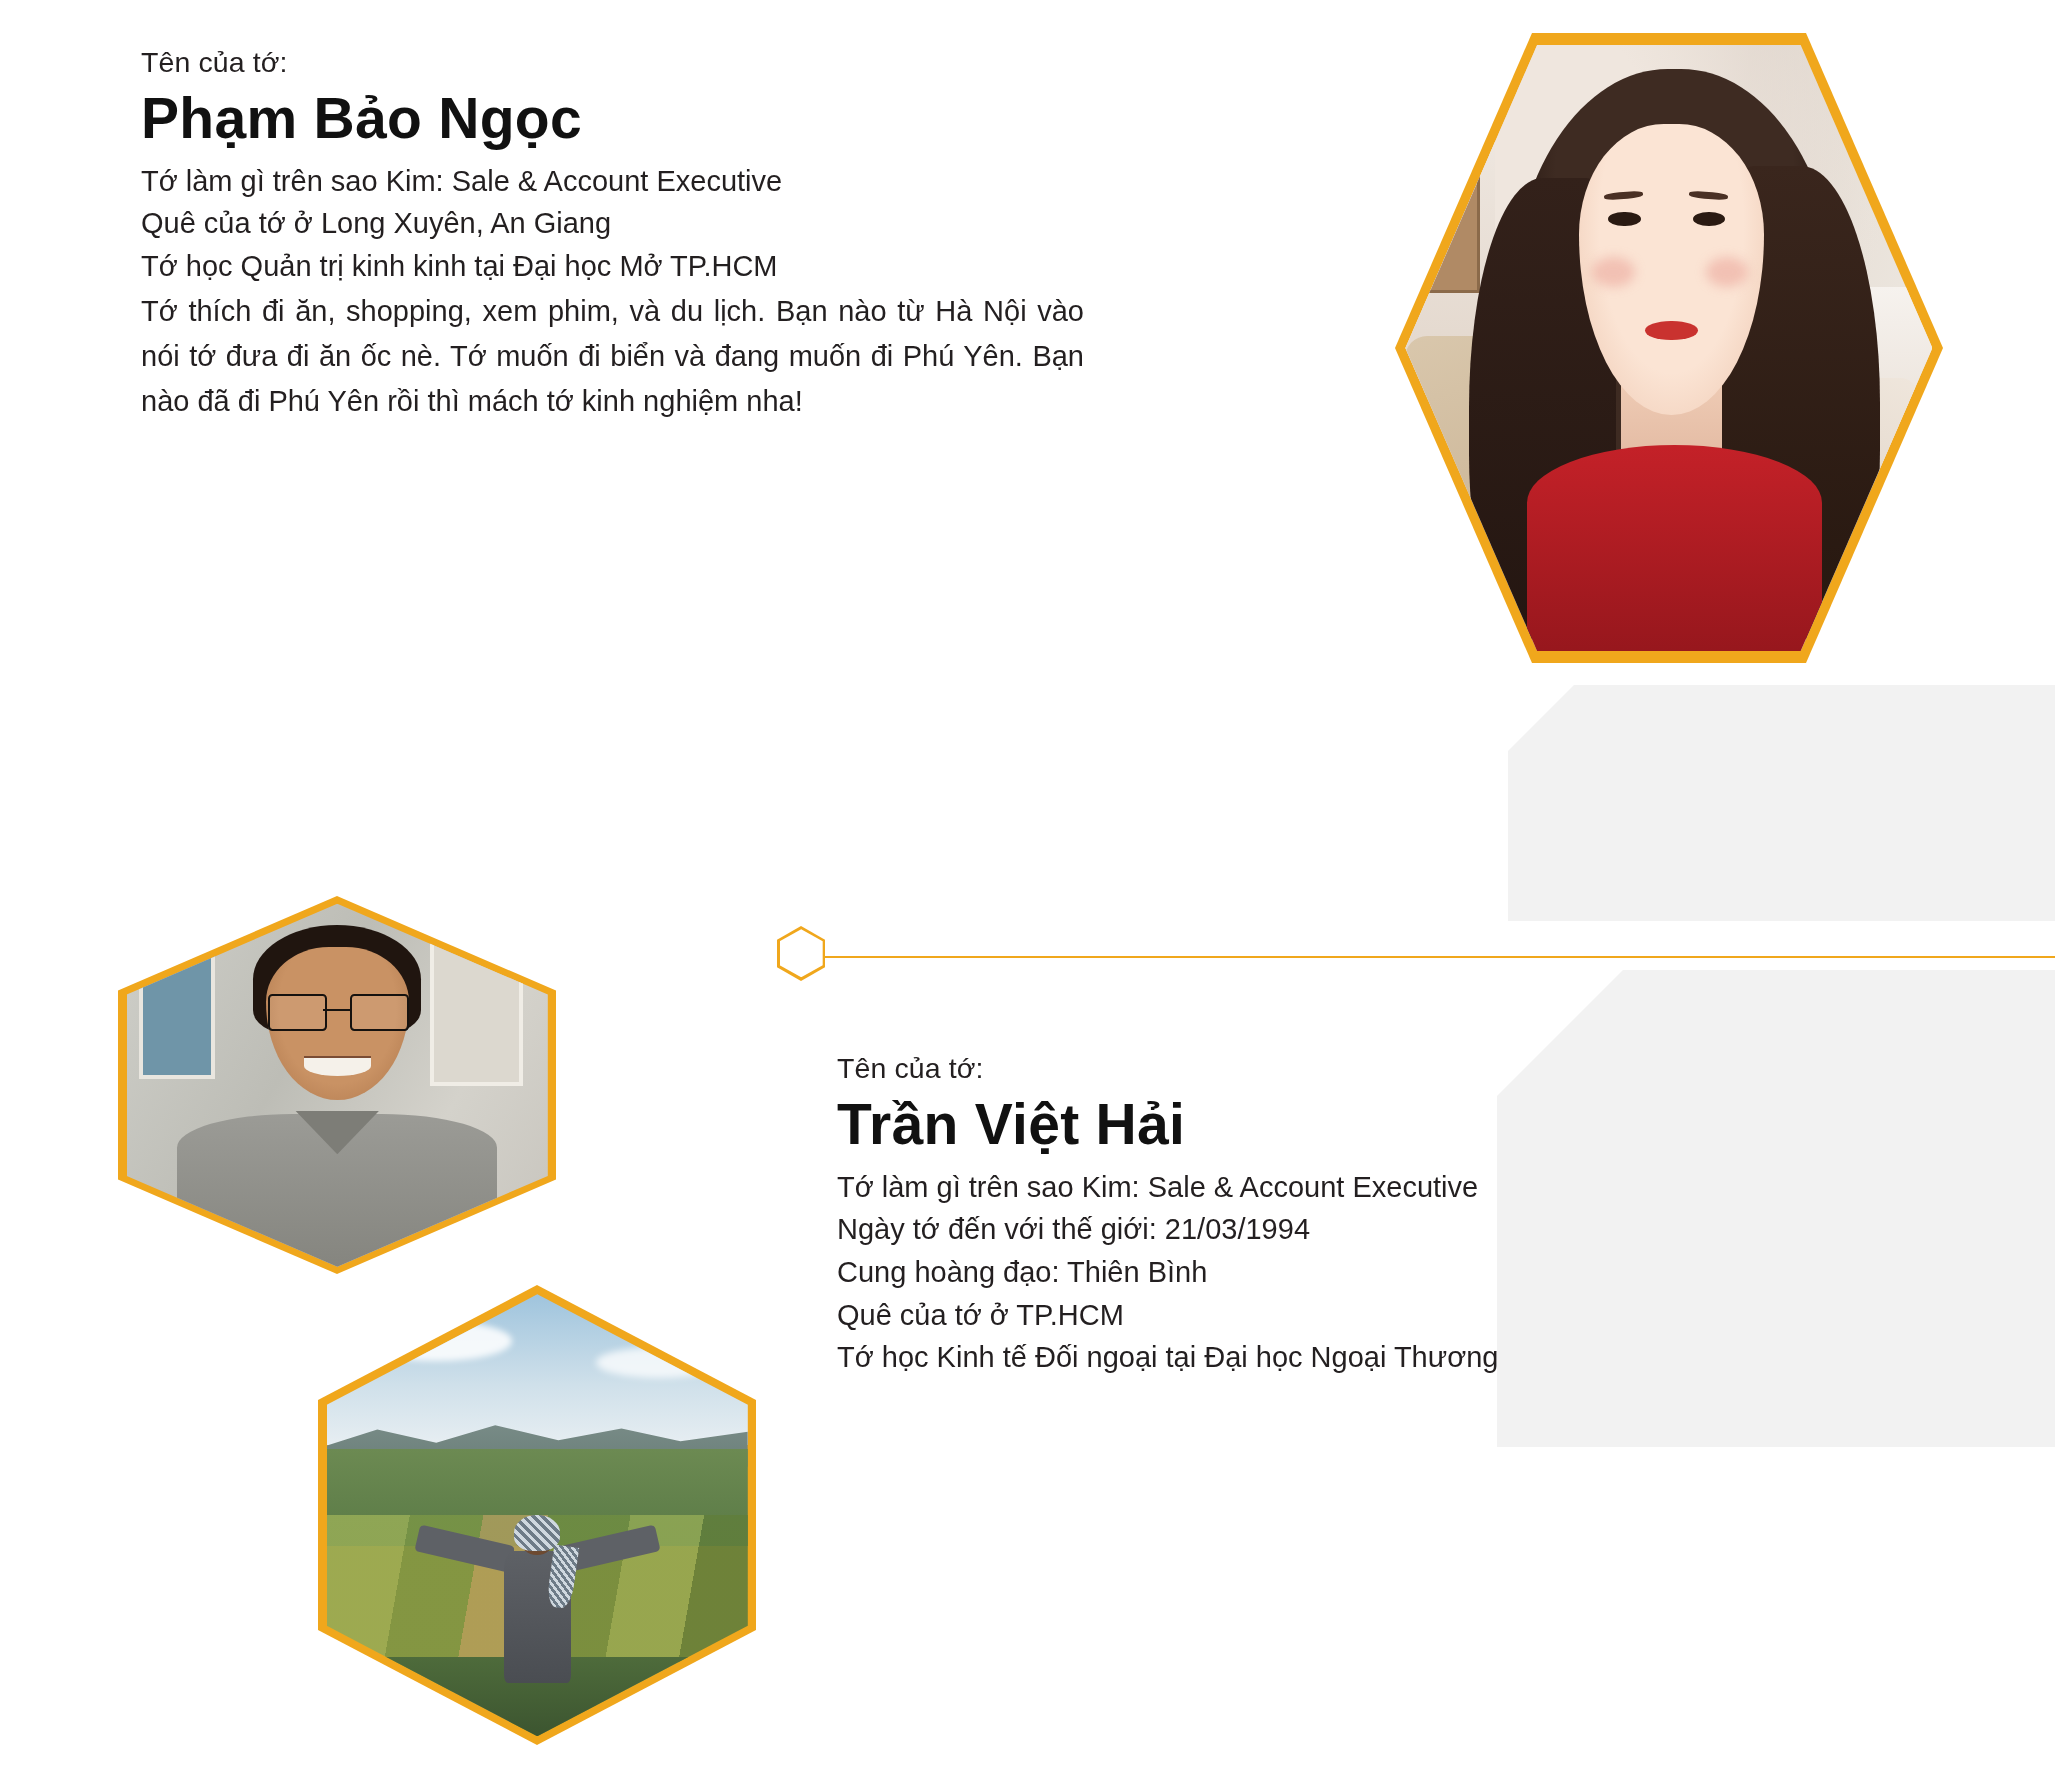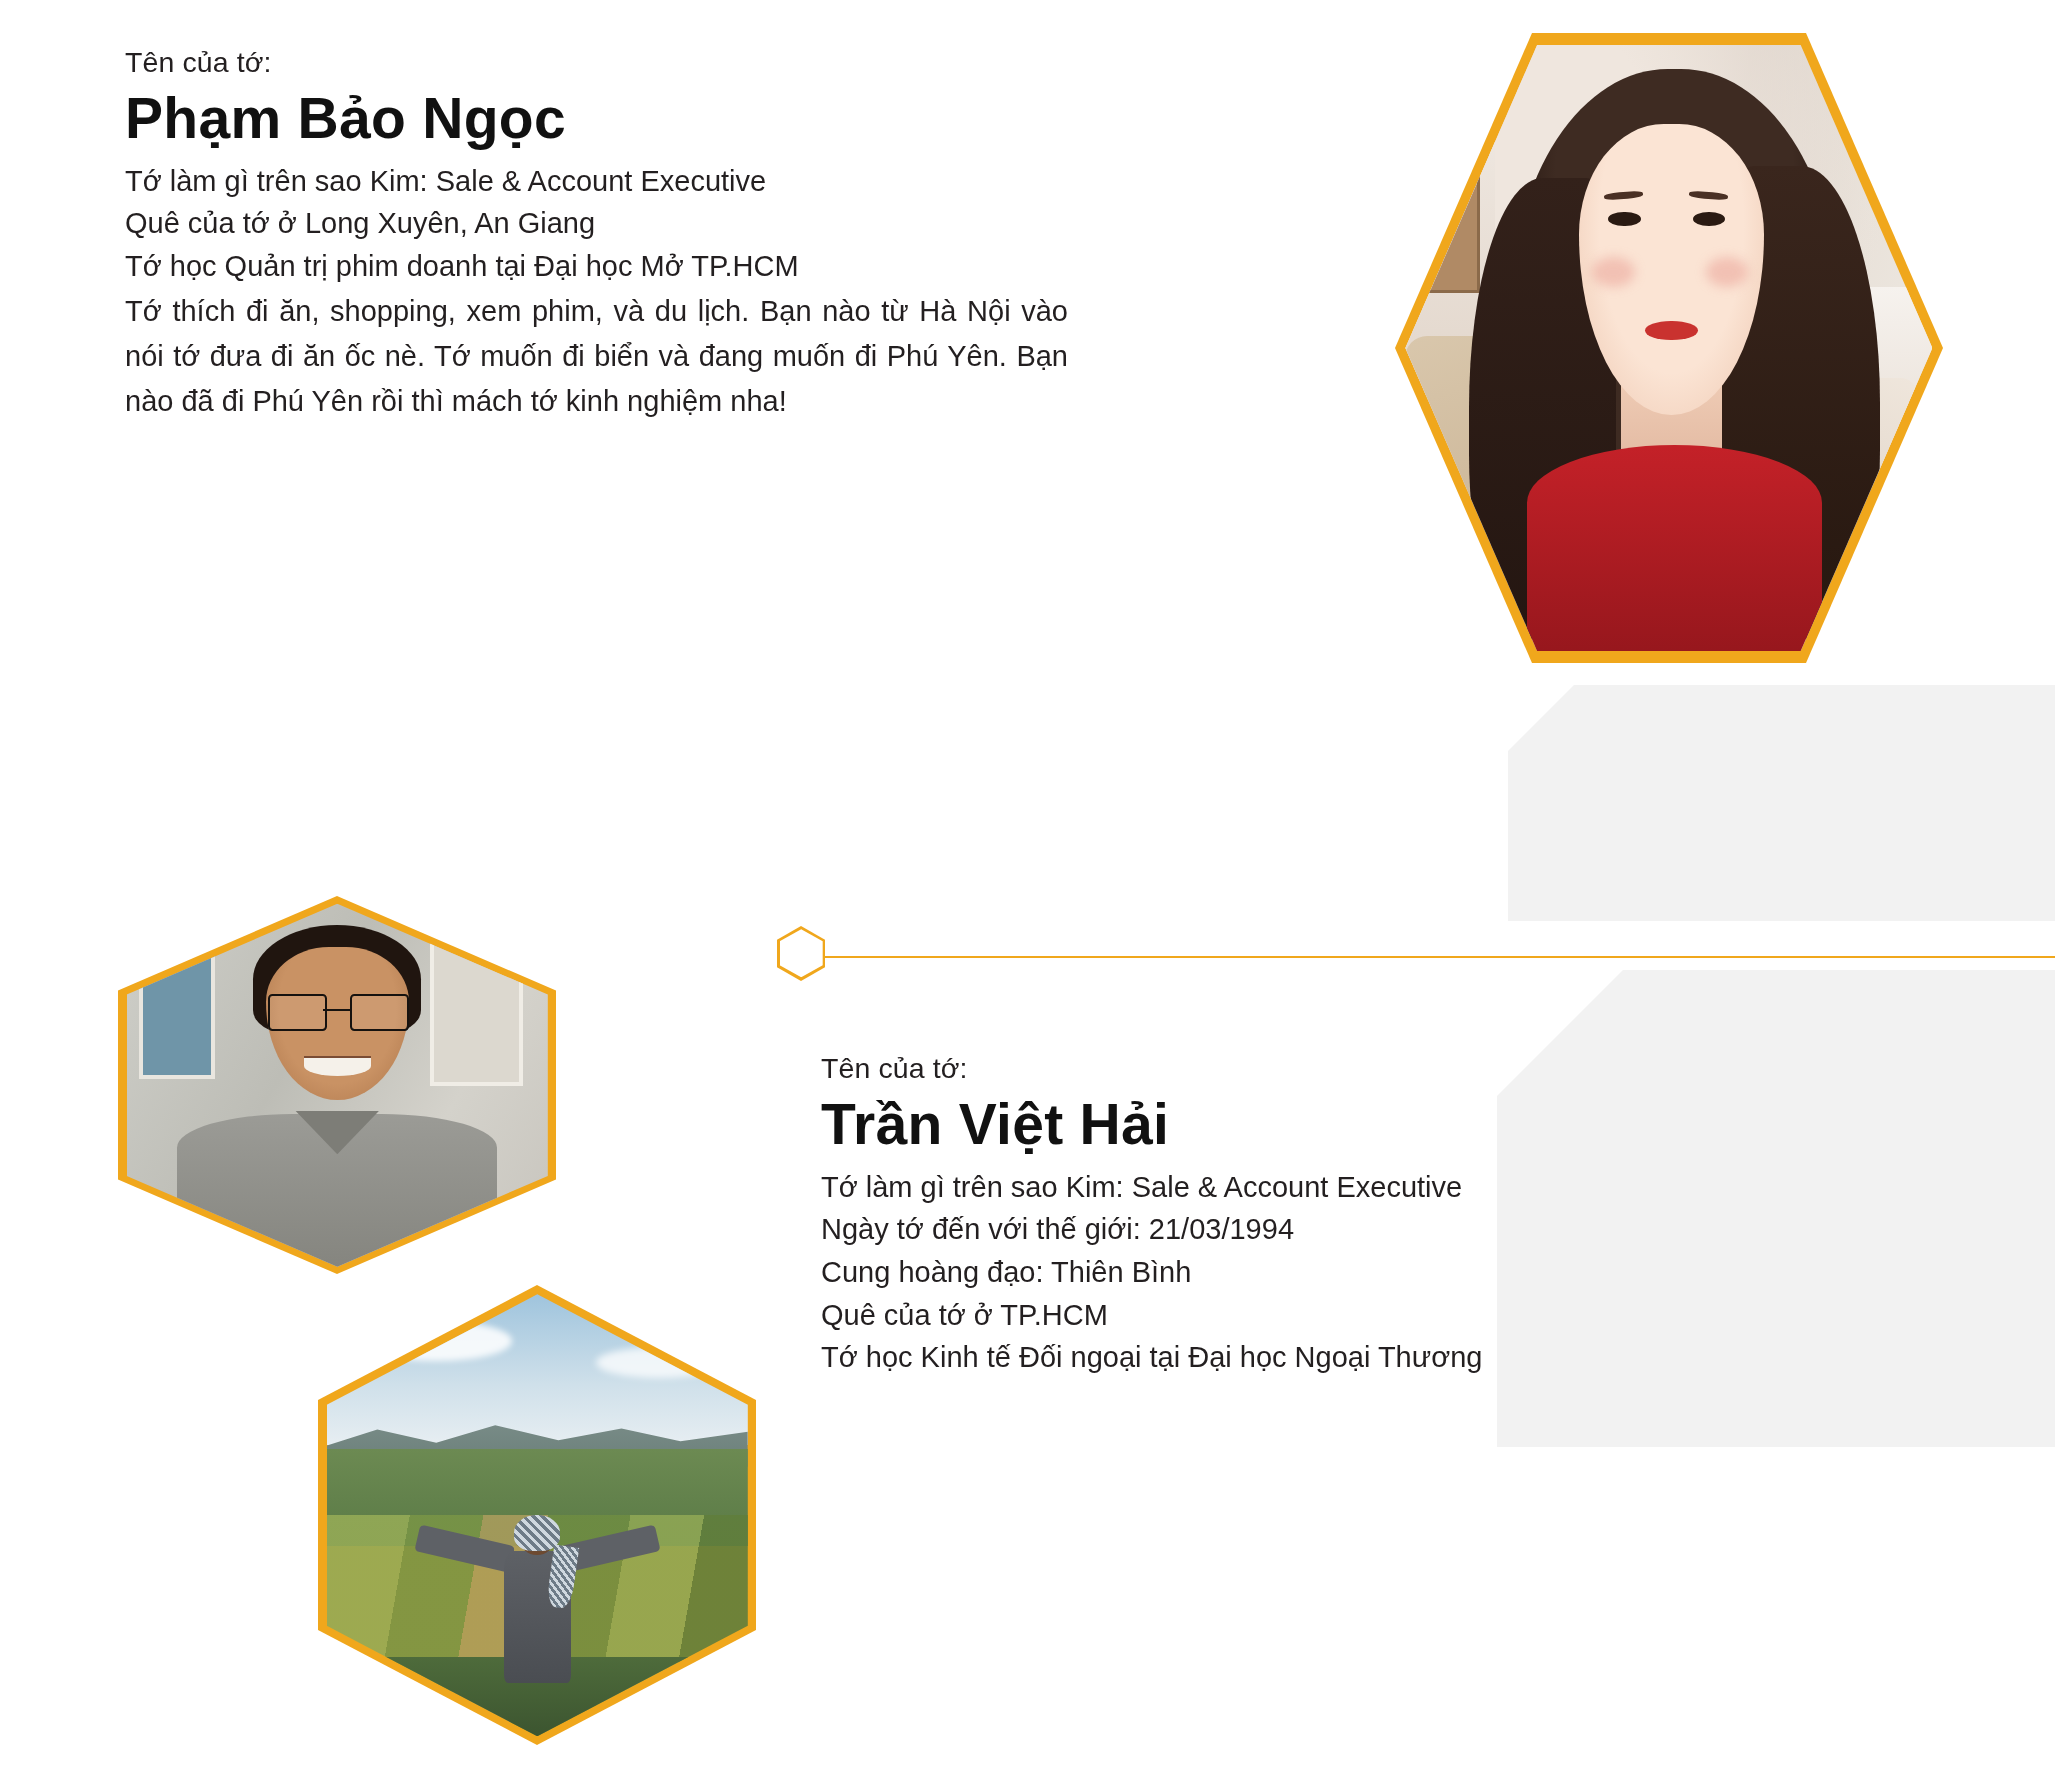--- a/index.html
+++ b/index.html
@@ -252,21 +252,21 @@
       background: repeating-linear-gradient(45deg,#cfd8df 0 2.7px,#6d7b87 2.7px 5.5px);
       border-radius:0 0 40% 40%; transform:rotate(8deg); }
   #mtn-torso { position:absolute; left:42%; top:58%; width:16%; height:30%;
       background:linear-gradient(180deg,#5e6166,#4a4d52); border-radius:14% 14% 6% 6%; }
   #mtn-armL { position:absolute; left:21%; top:57%; width:23%; height:6%;
       background:#5e6166; border-radius:4.4px; transform:rotate(13deg); transform-origin:right center; }
   #mtn-armR { position:absolute; right:21%; top:57%; width:23%; height:6%;
       background:#5e6166; border-radius:4.4px; transform:rotate(-13deg); transform-origin:left center; }
 
   
-  .card-text { position: absolute; }
+  .card-text { position: absolute; margin-left: 16px; }
   #text-ngoc { left: 125px; top: 44px; width: 1173px; }
   #text-hai  { left: 821px; top: 1050px; width: 1096px; }
 
   .label-small {
     font-size: 28.5px;
     line-height: 1.32;
     color: #231f20;
     letter-spacing: 0.1px;
   }
   .person-name {
@@ -327,21 +327,21 @@
       <div id="ngoc-dress"></div>
     </div>
   </div>
 </div>
 
 <div class="card-text" id="text-ngoc">
   <div class="label-small">Tên của tớ:</div>
   <div class="person-name">Phạm Bảo Ngọc</div>
   <div class="info-line">Tớ làm gì trên sao Kim: Sale &amp; Account Executive</div>
   <div class="info-line">Quê của tớ ở Long Xuyên, An Giang</div>
-  <div class="info-line">Tớ học Quản trị phim doanh tại Đại học Mở TP.HCM</div>
+  <div class="info-line">Tớ học Quản trị kinh kinh tại Đại học Mở TP.HCM</div>
   <div class="bio">Tớ thích đi ăn, shopping, xem phim, và du lịch. Bạn nào từ Hà Nội vào nói tớ đưa đi ăn ốc nè. Tớ muốn đi biển và đang muốn đi Phú Yên. Bạn nào đã đi Phú Yên rồi thì mách tớ kinh nghiệm nha!</div>
 </div>
 
 <div class="hex-frame vert" id="photo-hai">
   <div class="hex-border"></div>
   <div class="hex-photo">
     <div class="ph" id="hai-bg">
       <div id="hai-frame1"></div>
       <div id="hai-frame2"></div>
       <div id="hai-shirt"></div>

